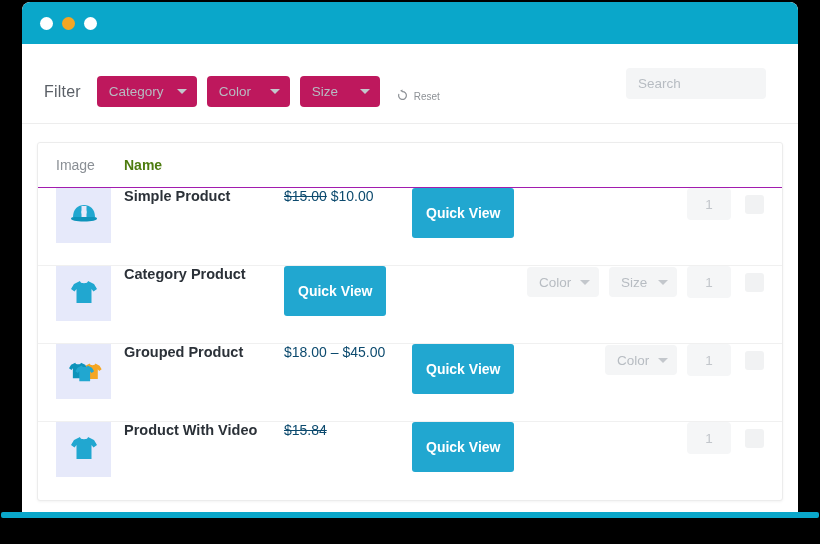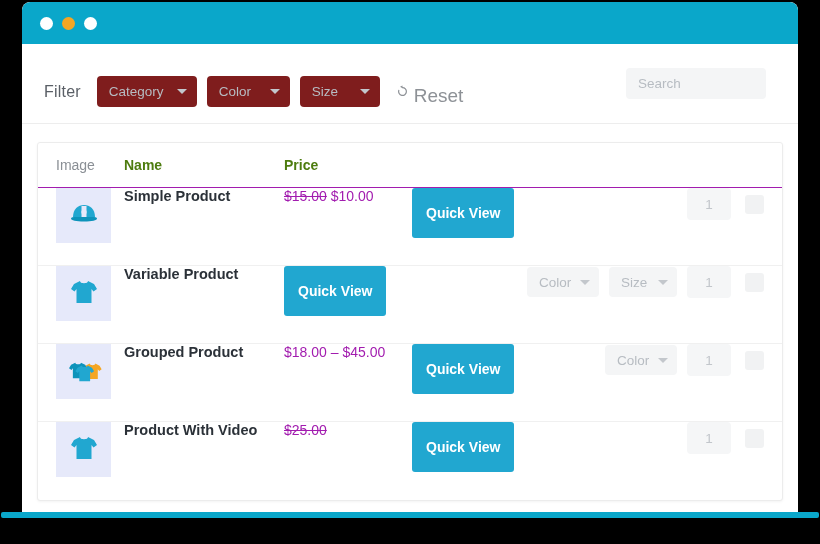--- a/index.html
+++ b/index.html
@@ -63,21 +63,21 @@
     position: relative;
   }
   .filter-label {
     font-size: 16px;
     color: #5a5f66;
     margin-right: 16px;
     letter-spacing: .2px;
   }
   .select-box {
     height: 31px;
-    background: #7f1d1d;
+    background: #be185d;
     border-radius: 4px;
     display: flex;
     align-items: center;
     justify-content: space-between;
     padding: 0 10px 0 12px;
     box-sizing: border-box;
     margin-right: 10px;
     color: #b7bcc2;
     font-size: 13.5px;
     cursor: pointer;
@@ -89,23 +89,23 @@
   .caret {
     display: inline-block;
     width: 0; height: 0;
     border-left: 5px solid transparent;
     border-right: 5px solid transparent;
     border-top: 5px solid #c3c7cc;
     margin-left: 8px;
   }
   .reset-btn {
     display: flex;
-    align-items: flex-start;
+    align-items: flex-end;
     color: #8d9196;
-    font-size: 19px;
+    font-size: 10px;
     margin-left: 6px;
     cursor: pointer;
     user-select: none;
     margin-top: 8px;
   }
   .reset-icon {
     margin-right: 5px;
     display: inline-flex;
     align-items: center;
   }
@@ -174,21 +174,21 @@
   }
   .cell-name {
     width: 160px;
     font-size: 14.5px;
     color: #2b3138;
     font-weight: bold;
   }
   .cell-price {
     width: 128px;
     font-size: 14px;
-    color: #a21caf;
+    color: #0c4a6e;
     white-space: nowrap;
   }
   .price-old { text-decoration: line-through; }
   .price-sep { }
   .cell-action { width: 110px; }
   .quick-view-btn {
     background: #21a7d0;
     color: #ffffff;
     border: none;
     border-radius: 3px;
@@ -296,21 +296,20 @@
       </div>
 
       <input class="search-input" type="text" placeholder="Search" style="">
     </div>
 
     <div class="table-card">
 
       <div class="table-head">
         <div class="th th-image">Image</div>
         <div class="th th-name">Name</div>
-        <div class="th th-price">Price</div>
       </div>
 
       <div class="row">
         <div class="cell-image">
           <div class="thumb">
             <span>
               <svg width="32" height="32" viewBox="0 0 32 32">
                 <path d="M5 19 C5 11 10 7 16 7 C22 7 27 11 27 19 L5 19 Z" fill="#21a7d0"></path>
                 <rect x="13.5" y="8" width="5" height="11" fill="#e6e9fa"></rect>
                 <circle cx="16" cy="14" r="2.6" fill="#e6e9fa"></circle>
@@ -336,21 +335,21 @@
         <div class="cell-image">
           <div class="thumb">
             <span>
               <svg width="32" height="32" viewBox="0 0 32 32">
                 <path d="M12 5 L6 8 L3 13 L6.5 15.5 L8.5 13 L8.5 27 L23.5 27 L23.5 13 L25.5 15.5 L29 13 L26 8 L20 5 C20 8 12 8 12 5 Z" fill="#21a7d0"></path>
                 <path d="M12.3 5.2 C13.6 7.4 18.4 7.4 19.7 5.2 L19.7 5.2 C18.4 6.6 13.6 6.6 12.3 5.2 Z" fill="#e6e9fa"></path>
               </svg>
             </span>
           </div>
         </div>
-        <div class="cell-name">Variable Product</div>
+        <div class="cell-name">Category Product</div>
         <div class="cell-action">
           <button class="quick-view-btn">Quick View</button>
         </div>
         <div class="cell-variations">
           <div class="var-select var-color">
             <span>Color</span>
             <span class="caret"></span>
           </div>
           <div class="var-select var-size">
             <span>Size</span>
@@ -402,21 +401,21 @@
             <span>
               <svg width="32" height="32" viewBox="0 0 32 32">
                 <path d="M12 5 L6 8 L3 13 L6.5 15.5 L8.5 13 L8.5 27 L23.5 27 L23.5 13 L25.5 15.5 L29 13 L26 8 L20 5 C20 8 12 8 12 5 Z" fill="#21a7d0"></path>
                 <path d="M12.3 5.2 C13.6 7.4 18.4 7.4 19.7 5.2 L19.7 5.2 C18.4 6.6 13.6 6.6 12.3 5.2 Z" fill="#e6e9fa"></path>
               </svg>
             </span>
           </div>
         </div>
         <div class="cell-name">Product With Video</div>
         <div class="cell-price">
-          <span class="price-old">$25.00</span><span class="price-sep"></span><span></span>
+          <span class="price-old">$15.84</span><span class="price-sep"></span><span></span>
         </div>
         <div class="cell-action">
           <button class="quick-view-btn">Quick View</button>
         </div>
         <div class="cell-variations">
           <input class="qty-input" type="text" value="1" style="">
           <div class="row-check"></div>
         </div>
       </div>
 

